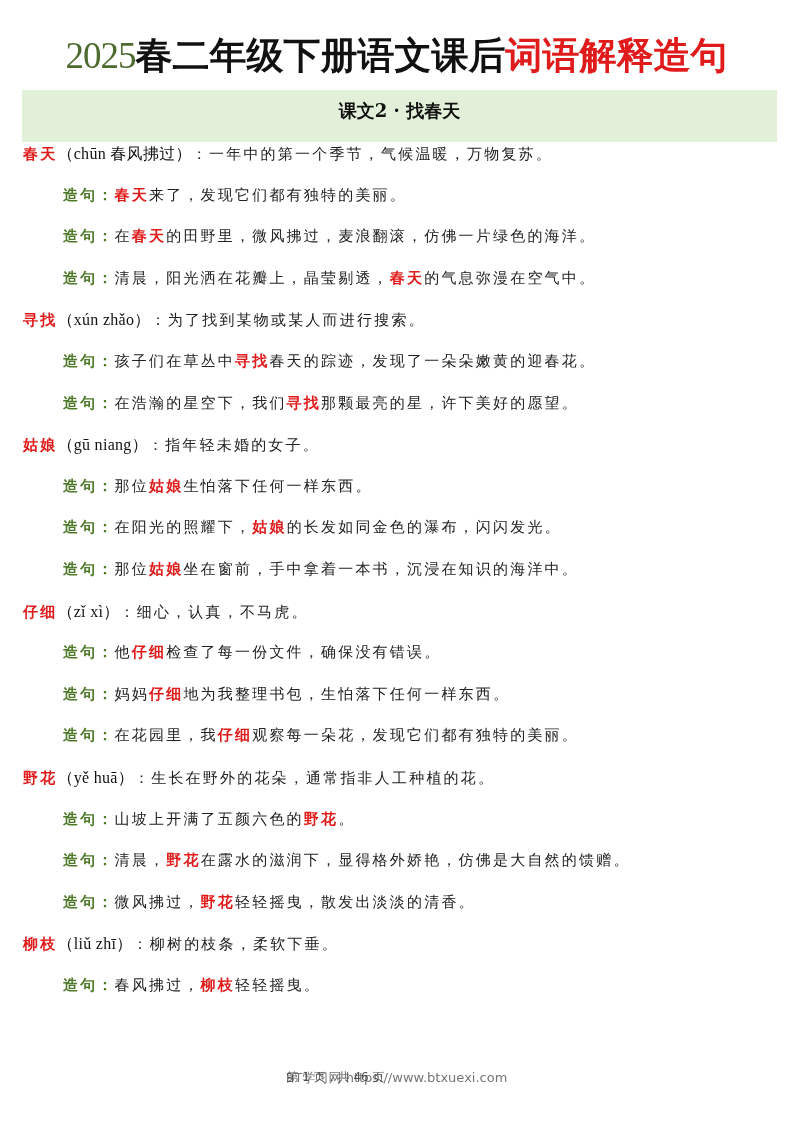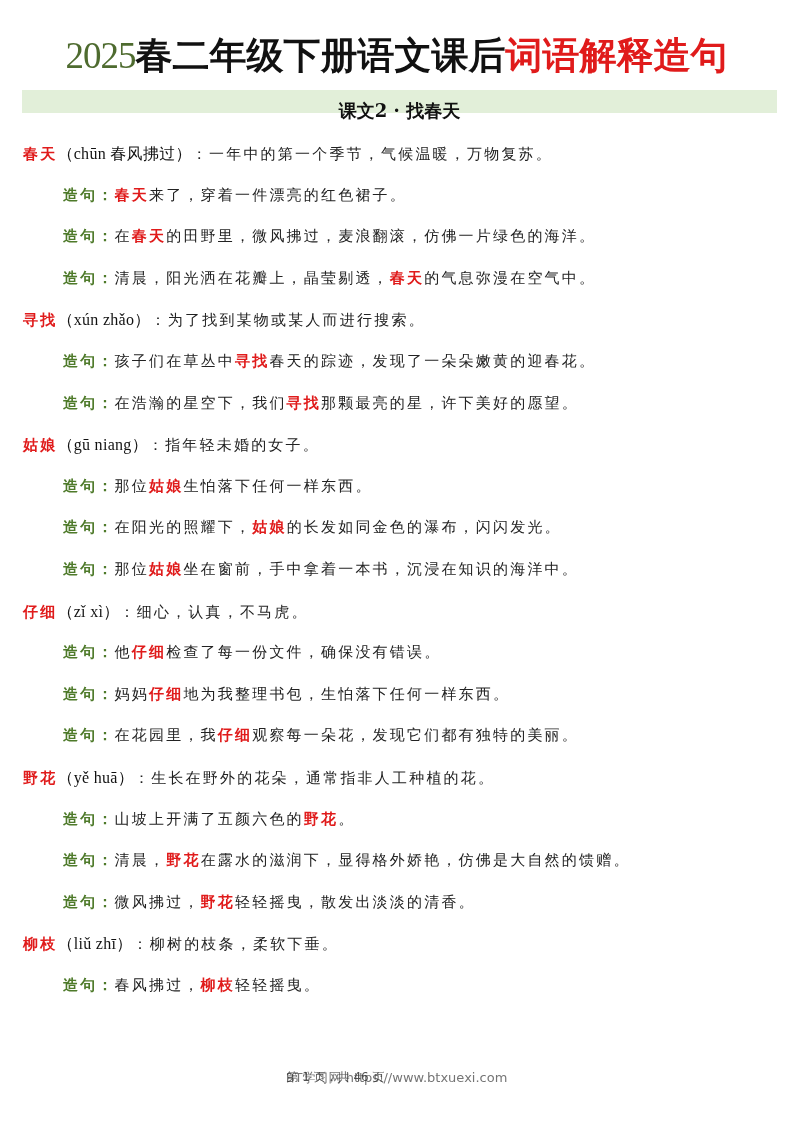--- a/index.html
+++ b/index.html
@@ -11,21 +11,21 @@
     .title {
       position: absolute; left: 0; top: 30px; width: 793px;
       text-align: center; font-size: 37px; line-height: 52px;
       font-family: Liberation Serif, serif;
       font-weight: bold; letter-spacing: 0px; white-space: nowrap;
     }
     .title .yr { color: #4e6b2f; font-weight: normal; letter-spacing: -1px; }
     .title .blk { color: #111111; }
     .title .red { color: #e01b1b; }
     .banner {
-      position: absolute; left: 22px; top: 90px; width: 755px; height: 23px;
+      position: absolute; left: 22px; top: 90px; width: 755px; height: 52px;
       background: #e2efd9; text-align: center;
       font-size: 18px; line-height: 41px; font-weight: bold; color: #111111;
     }
     .content { position: absolute; left: 23px; top: 140px; width: 760px; }
     .line {
       height: 41.6px; line-height: 27px; font-size: 15px;
       white-space: nowrap; letter-spacing: 2.2px;
     }
     .line.ex { padding-left: 40px; }
     .term { color: #e01b1b; font-weight: bold; }
@@ -41,21 +41,21 @@
   </style>
 </head>
 <body>
 
 <div class="title"><span class="yr">2025</span><span class="blk">春二年级下册语文课后</span><span class="red">词语解释造句</span></div>
 
 <div class="banner">课文2 · 找春天</div>
 
 <div class="content" id="content">
     <div class="line"><span class="term">春天</span><span class="py">（chūn 春风拂过）</span><span>：</span><span>一年中的第一个季节，气候温暖，万物复苏。</span></div>
-    <div class="line ex"><span class="lbl">造句：</span><span></span><span class="hl">春天</span><span>来了，穿着一件漂亮的红色裙子。</span></div>
+    <div class="line ex"><span class="lbl">造句：</span><span></span><span class="hl">春天</span><span>来了，发现它们都有独特的美丽。</span></div>
     <div class="line ex"><span class="lbl">造句：</span><span>在</span><span class="hl">春天</span><span>的田野里，微风拂过，麦浪翻滚，仿佛一片绿色的海洋。</span></div>
     <div class="line ex"><span class="lbl">造句：</span><span>清晨，阳光洒在花瓣上，晶莹剔透，</span><span class="hl">春天</span><span>的气息弥漫在空气中。</span></div>
     <div class="line"><span class="term">寻找</span><span class="py">（xún zhǎo）</span><span>：</span><span>为了找到某物或某人而进行搜索。</span></div>
     <div class="line ex"><span class="lbl">造句：</span><span>孩子们在草丛中</span><span class="hl">寻找</span><span>春天的踪迹，发现了一朵朵嫩黄的迎春花。</span></div>
     <div class="line ex"><span class="lbl">造句：</span><span>在浩瀚的星空下，我们</span><span class="hl">寻找</span><span>那颗最亮的星，许下美好的愿望。</span></div>
     <div class="line"><span class="term">姑娘</span><span class="py">（gū  niang）</span><span>：</span><span>指年轻未婚的女子。</span></div>
     <div class="line ex"><span class="lbl">造句：</span><span>那位</span><span class="hl">姑娘</span><span>生怕落下任何一样东西。</span></div>
     <div class="line ex"><span class="lbl">造句：</span><span>在阳光的照耀下，</span><span class="hl">姑娘</span><span>的长发如同金色的瀑布，闪闪发光。</span></div>
     <div class="line ex"><span class="lbl">造句：</span><span>那位</span><span class="hl">姑娘</span><span>坐在窗前，手中拿着一本书，沉浸在知识的海洋中。</span></div>
     <div class="line"><span class="term">仔细</span><span class="py">（zǐ xì）</span><span>：</span><span>细心，认真，不马虎。</span></div>

